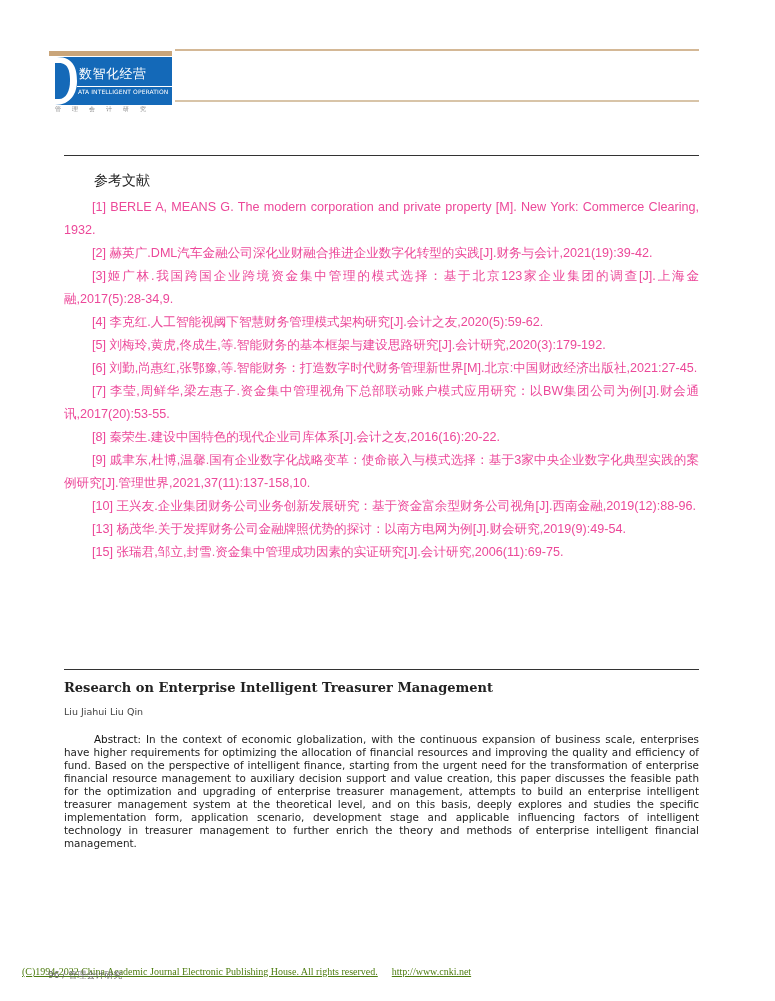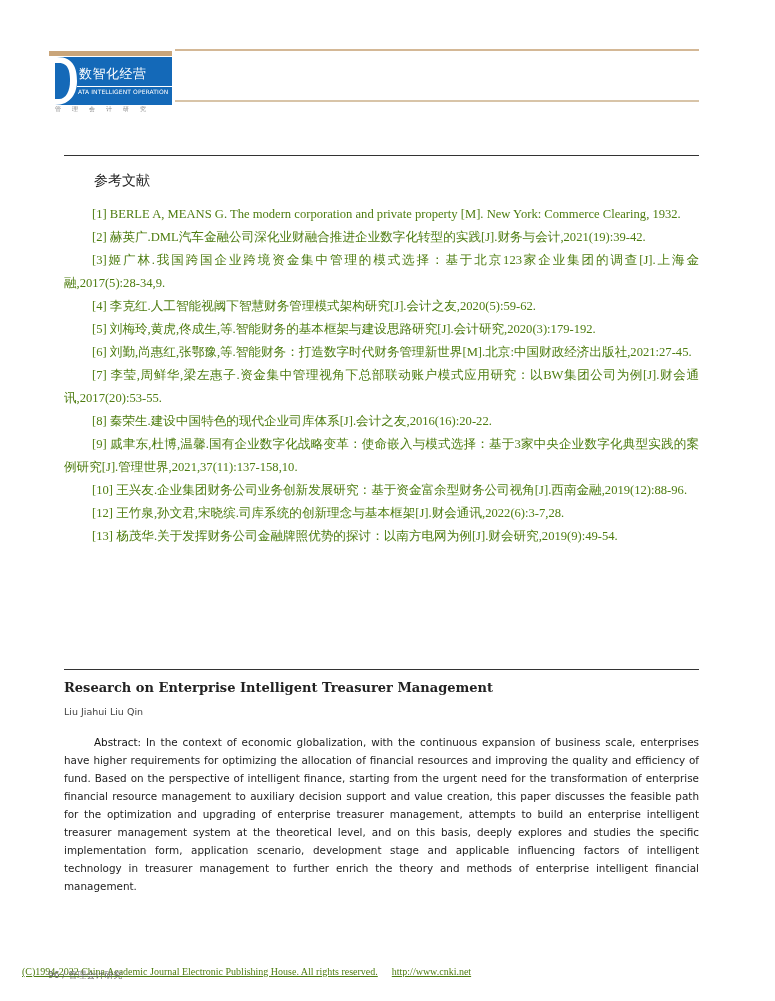--- a/index.html
+++ b/index.html
@@ -17,27 +17,27 @@
 
     .hdr-line-top { position: absolute; left: 175px; top: 49px; width: 524px; height: 2px; background: #d4b896; }
     .hdr-line-bot { position: absolute; left: 175px; top: 100px; width: 524px; height: 2px; background: #d8c4a8; }
 
     .rule { position: absolute; left: 64px; width: 635px; height: 1px; background: #333; }
     .rule.r1 { top: 155px; }
     .rule.r2 { top: 669px; }
 
     .ref-title { position: absolute; left: 94px; top: 172px; font-family: "DejaVu Sans", sans-serif; font-size: 14px; color: #222; }
 
-    .refs { position: absolute; left: 64px; top: 203px; width: 635px; font-family: Liberation Serif, serif; font-size: 12.6px; line-height: 23px; color: #4d7c0f; }
+    .refs { position: absolute; left: 64px; top: 196px; width: 635px; font-family: Liberation Sans, sans-serif; font-size: 12.6px; line-height: 23px; color: #ec4899; }
     .refs p { margin: 0; text-indent: 28px; text-align: justify; }
 
     .en-title { position: absolute; left: 64px; top: 680px; width: 635px; text-align: left; font-family: "DejaVu Serif", serif; font-weight: bold; font-size: 13px; color: #222; }
     .authors { position: absolute; left: 64px; top: 706px; width: 635px; text-align: left; font-family: "DejaVu Sans", sans-serif; font-size: 9.5px; color: #444; }
 
-    .abstract { position: absolute; left: 64px; top: 733px; width: 635px; font-family: "DejaVu Sans", sans-serif; font-size: 10.4px; line-height: 18px; color: #222; text-align: justify; }
+    .abstract { position: absolute; left: 64px; top: 733px; width: 635px; font-family: "DejaVu Sans", sans-serif; font-size: 10.4px; line-height: 13px; color: #222; text-align: justify; }
     .abstract p { margin: 0; text-indent: 30px; }
     .label { color: #111; }
 
     .footer { position: absolute; left: 22px; top: 966px; font-family: "Liberation Serif", serif; font-size: 10px; color: #4d7c0f; white-space: nowrap; text-decoration: underline; }
     .footer .url { margin-left: 14px; }
     .pageno { position: absolute; left: 48px; top: 969px; font-family: "DejaVu Sans", sans-serif; font-size: 9px; color: #666; white-space: nowrap; }
   </style>
 </head>
 <body>
 
@@ -64,22 +64,22 @@
   <p>[1] BERLE  A, MEANS  G. The modern corporation and private property [M]. New York: Commerce Clearing, 1932.</p>
   <p>[2] 赫英广.DML汽车金融公司深化业财融合推进企业数字化转型的实践[J].财务与会计,2021(19):39-42.</p>
   <p>[3]姬广林.我国跨国企业跨境资金集中管理的模式选择：基于北京123家企业集团的调查[J].上海金融,2017(5):28-34,9.</p>
   <p>[4] 李克红.人工智能视阈下智慧财务管理模式架构研究[J].会计之友,2020(5):59-62.</p>
   <p>[5] 刘梅玲,黄虎,佟成生,等.智能财务的基本框架与建设思路研究[J].会计研究,2020(3):179-192.</p>
   <p>[6] 刘勤,尚惠红,张鄂豫,等.智能财务：打造数字时代财务管理新世界[M].北京:中国财政经济出版社,2021:27-45.</p>
   <p>[7] 李莹,周鲜华,梁左惠子.资金集中管理视角下总部联动账户模式应用研究：以BW集团公司为例[J].财会通讯,2017(20):53-55.</p>
   <p>[8] 秦荣生.建设中国特色的现代企业司库体系[J].会计之友,2016(16):20-22.</p>
   <p>[9] 戚聿东,杜博,温馨.国有企业数字化战略变革：使命嵌入与模式选择：基于3家中央企业数字化典型实践的案例研究[J].管理世界,2021,37(11):137-158,10.</p>
   <p>[10] 王兴友.企业集团财务公司业务创新发展研究：基于资金富余型财务公司视角[J].西南金融,2019(12):88-96.</p>
-  <p>[12] 王竹泉,孙文君,宋晓缤.司库系统的创新理念与基本框架[J].财会通讯,2022(6):3-7,28.</p>
   <p>[13] 杨茂华.关于发挥财务公司金融牌照优势的探讨：以南方电网为例[J].财会研究,2019(9):49-54.</p>
+  <p>[15] 张瑞君,邹立,封雪.资金集中管理成功因素的实证研究[J].会计研究,2006(11):69-75.</p>
 </div>
 
 <div class="rule r2"></div>
 
 <div class="en-title">Research on Enterprise Intelligent Treasurer Management</div>
 <div class="authors">Liu Jiahui   Liu Qin</div>
 
 <div class="abstract">
   <p><span class="label">Abstract:</span><span> In the context of economic globalization, with the continuous expansion of business scale, enterprises have higher requirements for optimizing the allocation of financial resources and improving the quality and efficiency of fund. Based on the perspective of intelligent finance, starting from the urgent need for the transformation of enterprise financial resource management to auxiliary decision support and value creation, this paper discusses the feasible path for the optimization and upgrading of enterprise treasurer management, attempts to build an enterprise intelligent treasurer management system at the theoretical level, and on this basis, deeply explores and studies the specific implementation form, application scenario, development stage and applicable influencing factors of intelligent technology in treasurer management to further enrich the theory and methods of enterprise intelligent financial management.</span></p>
 </div>

